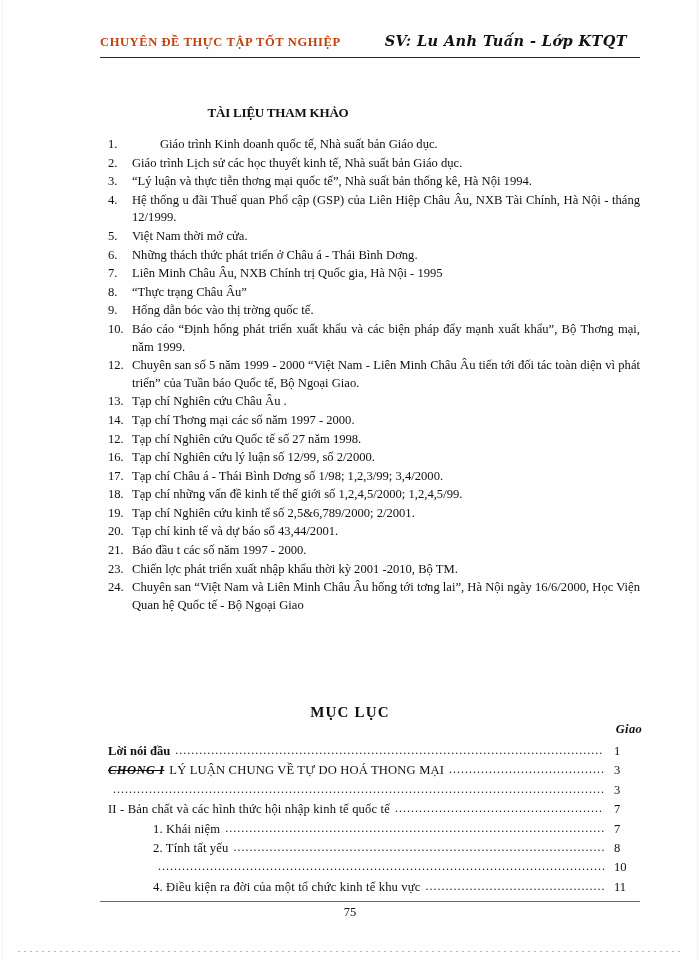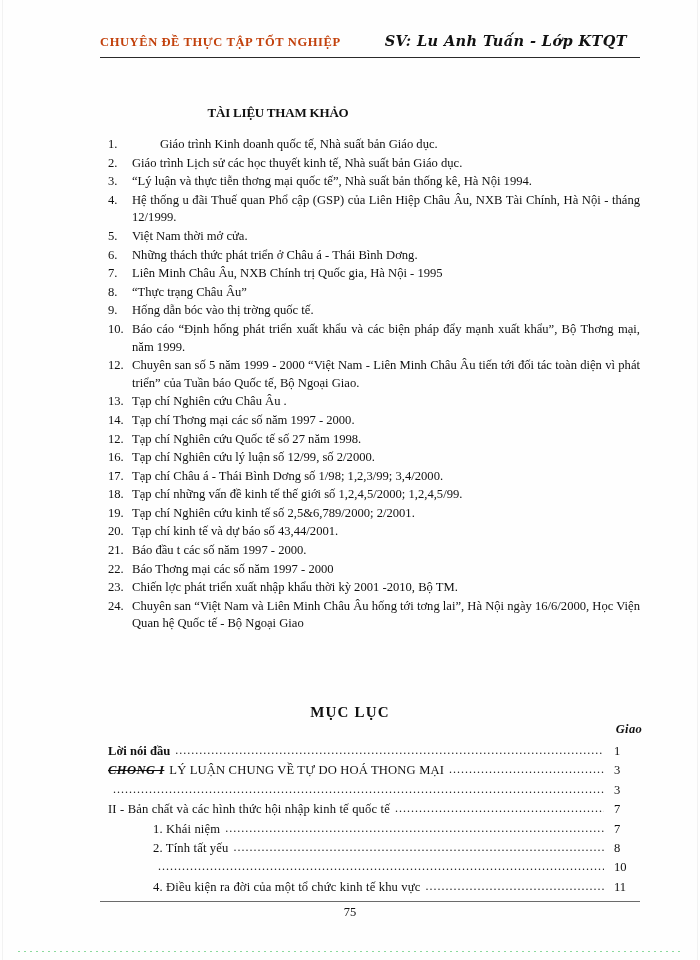--- a/index.html
+++ b/index.html
@@ -303,24 +303,20 @@
       </div>
       <div class="ref-item">
         <span class="ref-num">20.</span>
         <span class="ref-text">Tạp chí kinh tế và dự báo số 43,44/2001.</span>
       </div>
       <div class="ref-item">
         <span class="ref-num">21.</span>
         <span class="ref-text">Báo đầu t   các số năm 1997 - 2000.</span>
       </div>
       <div class="ref-item">
-        <span class="ref-num">22.</span>
-        <span class="ref-text">Báo Thơng   mại các số năm 1997 - 2000</span>
-      </div>
-      <div class="ref-item">
         <span class="ref-num">23.</span>
         <span class="ref-text">Chiến lợc   phát triển xuất nhập khẩu thời kỳ 2001 -2010, Bộ TM.</span>
       </div>
       <div class="ref-item just">
         <span class="ref-num">24.</span>
         <span class="ref-text">Chuyên san “Việt Nam và Liên Minh Châu Âu hống   tới tơng   lai”, Hà Nội ngày 16/6/2000, Học Viện Quan hệ Quốc tế - Bộ Ngoại Giao</span>
       </div>
     </div>
 
   <div class="toc-title">MỤC LỤC</div>

